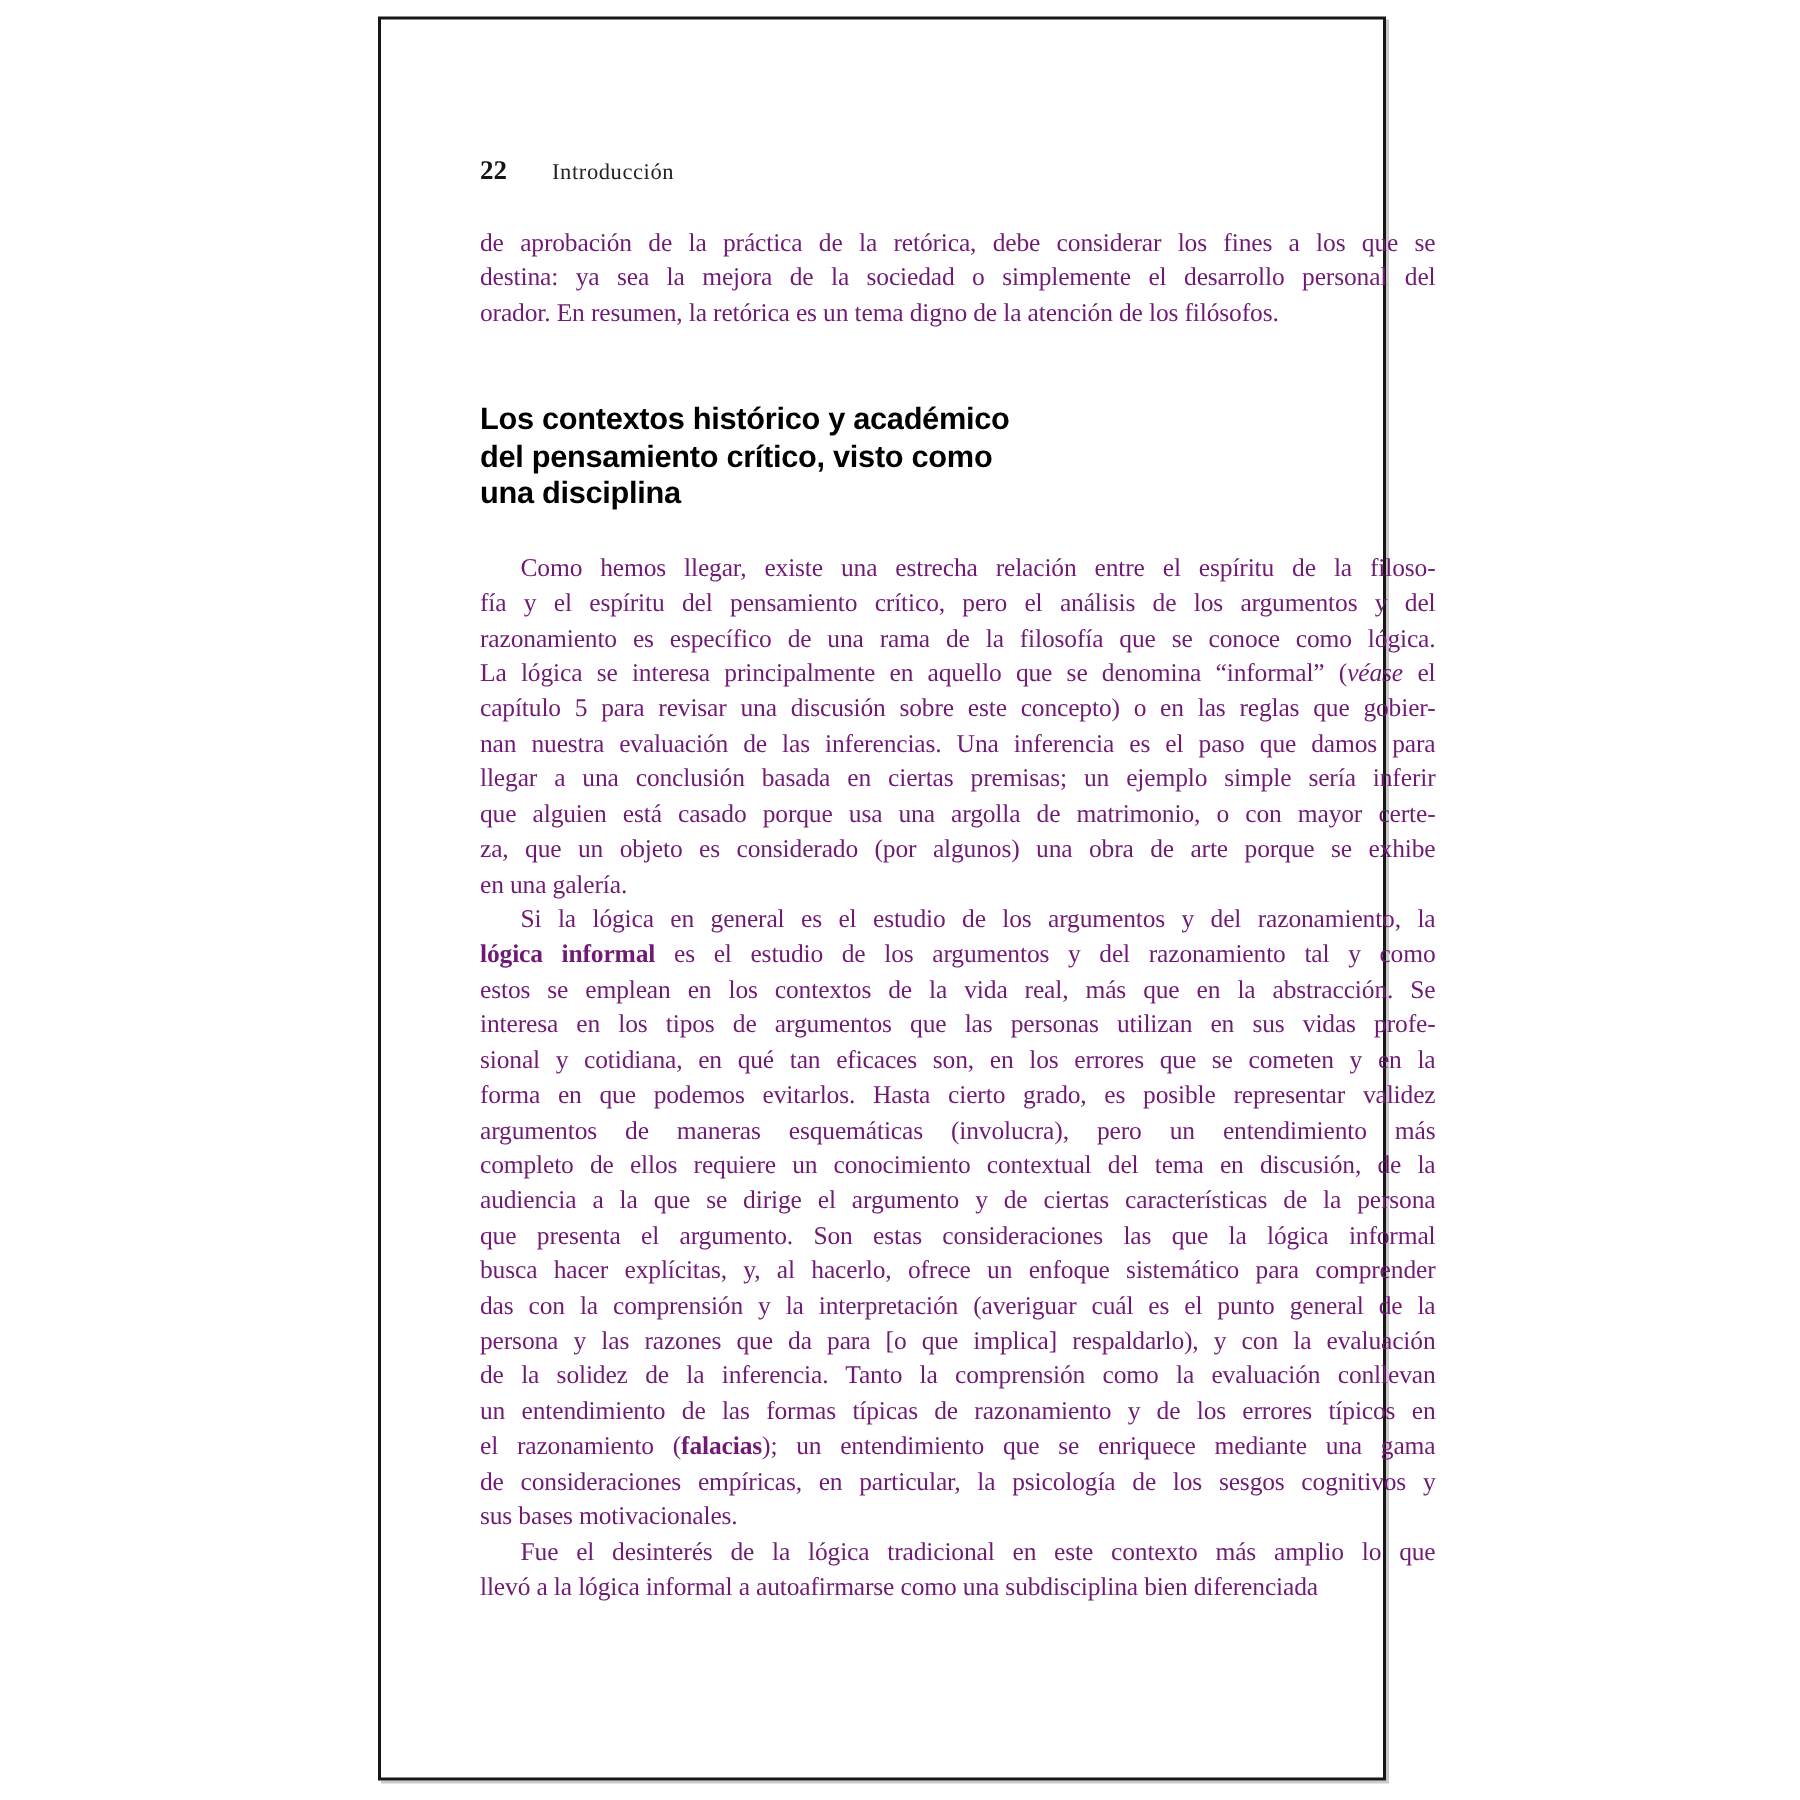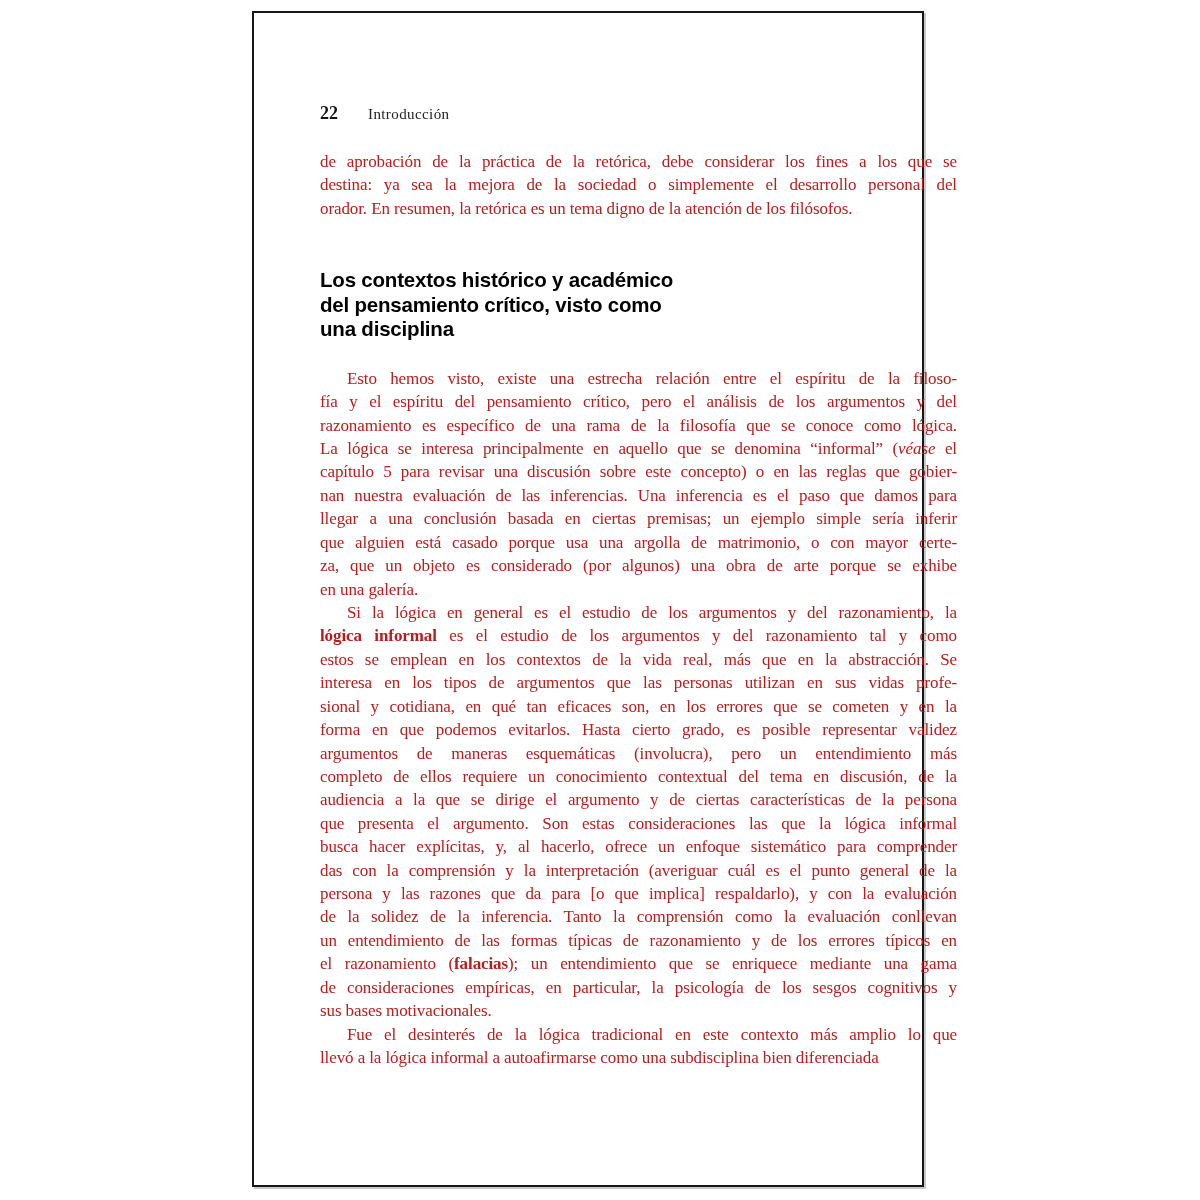--- a/index.html
+++ b/index.html
@@ -50,21 +50,21 @@
   .running-head-title {
     margin-left: 26px;
     font-size: 15px;
     letter-spacing: 0.4px;
     color: #222222;
   }
   .para {
     font-size: 17px;
     line-height: 23.42px;
     letter-spacing: -0.1px;
-    color: #b91c1c;
+    color: #701a75;
   }
   .para .line {
     text-align: justify;
     text-align-last: justify;
   }
   .para .line.end {
     text-align-last: left;
   }
   .para .line.first-indent {
     text-indent: 27px;
@@ -102,21 +102,21 @@
         </div>
 
       <h2 class="section-heading" id="section-heading">
           <div>Los contextos histórico y académico</div>
           <div>del pensamiento crítico, visto como</div>
           <div>una disciplina</div>
         </h2>
 
       <div id="body-paragraphs">
           <div class="para">
-            <div class="line first-indent"><span>Esto hemos visto, existe una estrecha relación entre el espíritu de la filoso-</span></div>
+            <div class="line first-indent"><span>Como hemos llegar, existe una estrecha relación entre el espíritu de la filoso-</span></div>
             <div class="line"><span>fía y el espíritu del pensamiento crítico, pero el análisis de los argumentos y del</span></div>
             <div class="line"><span>razonamiento es específico de una rama de la filosofía que se conoce como lógica.</span></div>
             <div class="line"><span>La lógica se interesa principalmente en aquello que se denomina “informal” (</span><span class="i">véase</span><span> el</span></div>
             <div class="line"><span>capítulo 5 para revisar una discusión sobre este concepto) o en las reglas que gobier-</span></div>
             <div class="line"><span>nan nuestra evaluación de las inferencias. Una inferencia es el paso que damos para</span></div>
             <div class="line"><span>llegar a una conclusión basada en ciertas premisas; un ejemplo simple sería inferir</span></div>
             <div class="line"><span>que alguien está casado porque usa una argolla de matrimonio, o con mayor certe-</span></div>
             <div class="line"><span>za, que un objeto es considerado (por algunos) una obra de arte porque se exhibe</span></div>
             <div class="line end"><span>en una galería.</span></div>
           </div>

